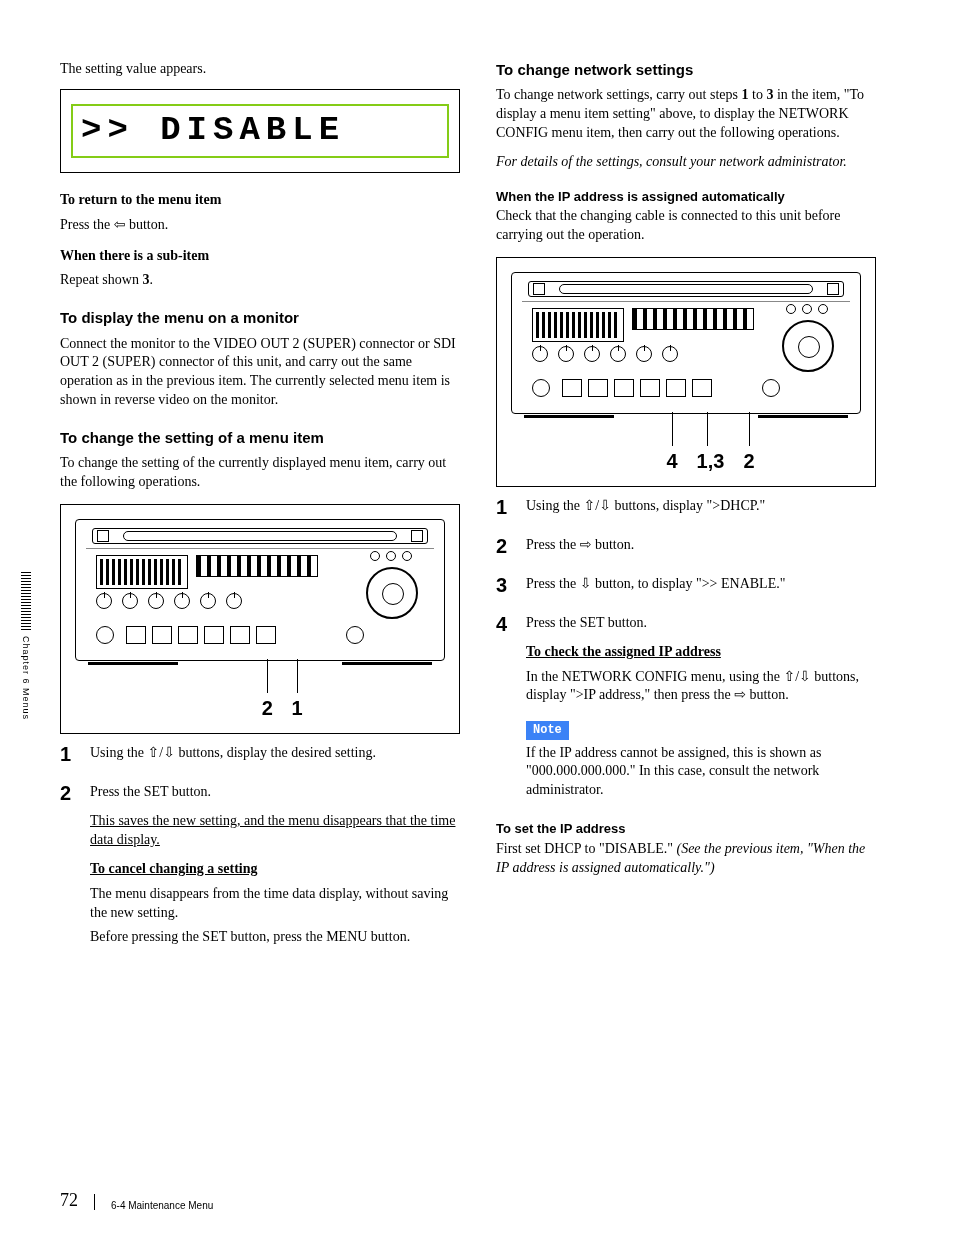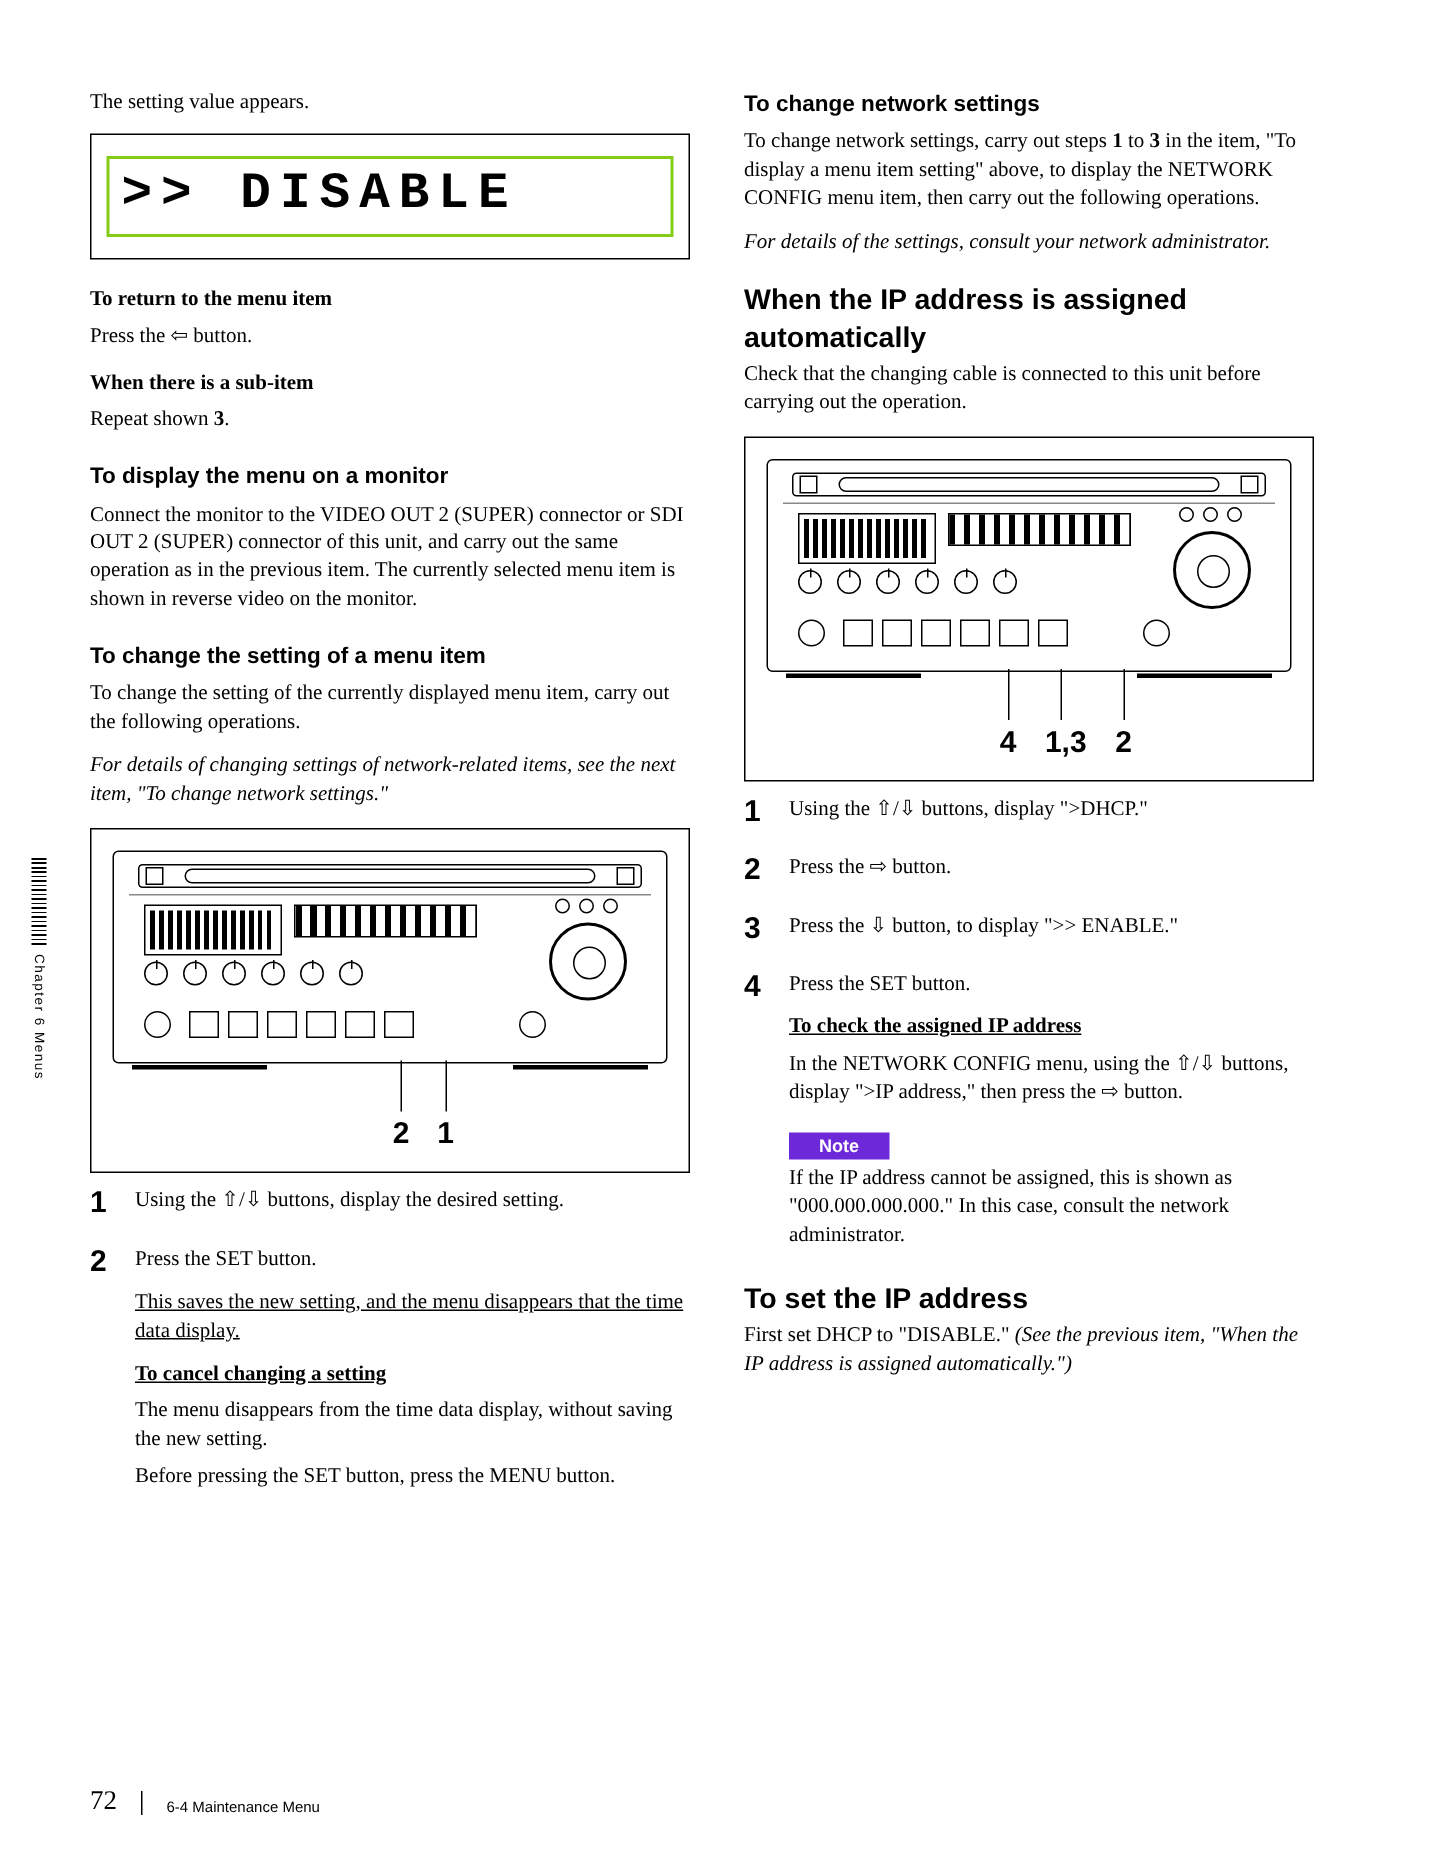--- a/index.html
+++ b/index.html
@@ -31,33 +31,33 @@
   p { margin: 0 0 6px 0; }
   .h-sans {
     font-family: Arial, Helvetica, sans-serif;
     font-weight: bold;
   }
   .h2 {
     font-size: 15px;
     margin: 18px 0 6px 0;
   }
   .h3 {
-    font-size: 19px;
+    font-size: 13px;
     margin: 12px 0 2px 0;
   }
   .bold { font-weight: bold; }
   .italic { font-style: italic; }
   .note-label {
     display: inline-block;
-    background: #6d28d9;
+    background: #3b82f6;
     color: #fff;
-    font-family: Liberation Sans, sans-serif;
+    font-family: Liberation Mono, monospace;
     font-weight: bold;
     font-size: 12px;
-    padding: 1px 20px;
+    padding: 1px 7px;
     margin: 10px 0 4px 0;
   }
 
   
   .lcd-box {
     border: 1px solid #000;
     padding: 14px 10px;
     margin: 10px 0 18px 0;
   }
   .lcd-inner {
@@ -270,21 +270,20 @@
       <p class="bold" style="margin-top:12px">When there is a sub-item</p>
       <p>
         <span>Repeat shown </span><span class="bold">3</span><span>.</span>
       </p>
 
       <div class="h-sans h2">To display the menu on a monitor</div>
       <p>Connect the monitor to the VIDEO OUT 2 (SUPER) connector or SDI OUT 2 (SUPER) connector of this unit, and carry out the same operation as in the previous item. The currently selected menu item is shown in reverse video on the monitor.</p>
 
       <div class="h-sans h2">To change the setting of a menu item</div>
       <p>To change the setting of the currently displayed menu item, carry out the following operations.</p>
-      <p class="italic" style="margin-top:10px">For details of changing settings of network-related items, see the next item, "To change network settings."</p>
 
       <div class="device-frame">
         <div class="device">
           <div class="slot">
               <span class="ej l"></span>
               <span class="door"></span>
               <span class="ej r"></span>
             </div>
           <div class="panel">
             <div class="meter"></div>

